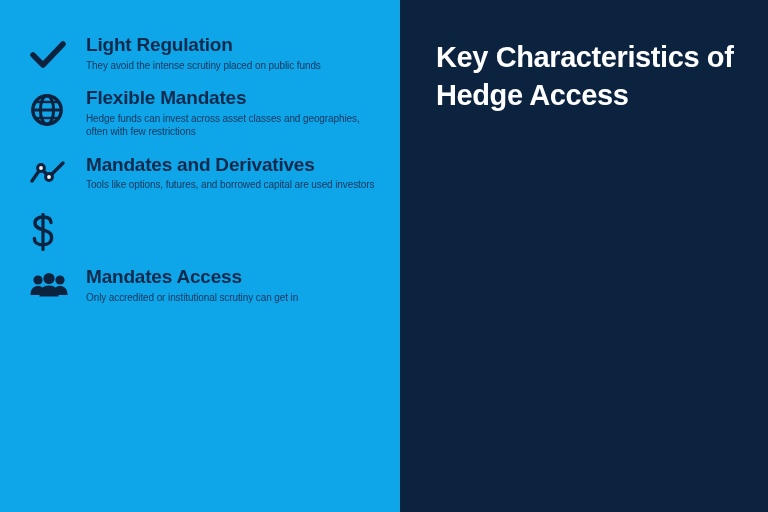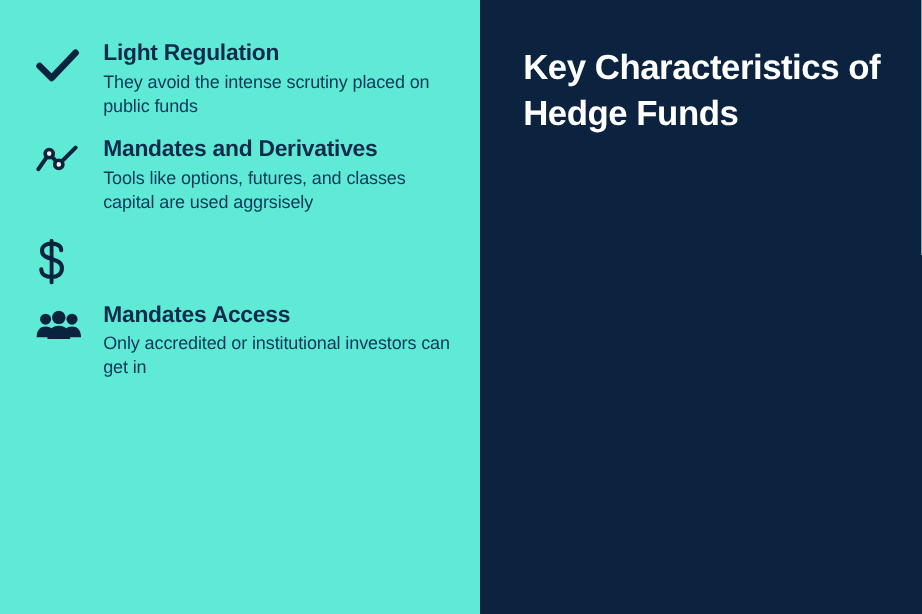--- a/index.html
+++ b/index.html
@@ -11,21 +11,21 @@
   }
   body {
     display: flex;
     background: #f4f2ed;
   }
 
   
   .left-panel {
     width: 400px;
     height: 512px;
-    background: #5eead4;
+    background: #0ea5e9;
     padding: 34px 18px 0 24px;
     position: relative;
   }
 
   .item {
     display: flex;
     align-items: flex-start;
     margin-bottom: 15px;
   }
   .icon-col {
@@ -42,21 +42,21 @@
   .item-title {
     color: #0e2a4d;
     font-size: 19px;
     font-weight: bold;
     line-height: 1.15;
     letter-spacing: -0.2px;
     margin-bottom: 3px;
   }
   .item-desc {
     color: #12365c;
-    font-size: 15px;
+    font-size: 10px;
     line-height: 1.33;
     letter-spacing: -0.1px;
   }
 
   
   .right-panel {
     width: 368px;
     height: 512px;
     background: #0c2340;
     padding: 38px 30px 0 36px;
@@ -79,32 +79,47 @@
       <svg width="36" height="30" viewBox="0 0 36 30" aria-hidden="true">
         <path d="M3 15 L13 25 L33 4" fill="none" stroke="#0c2340" stroke-width="5.5" stroke-linecap="round" stroke-linejoin="round"></path>
       </svg>
     </div>
     <div class="text-col">
       <div class="item-title">Light Regulation</div>
       <div class="item-desc">They avoid the intense scrutiny placed on public funds</div>
     </div>
   </div>
 
+  <div class="item">
+    <div class="icon-col">
+      <svg width="34" height="34" viewBox="0 0 34 34" aria-hidden="true">
+        <circle cx="17" cy="17" r="14.2" fill="none" stroke="#0c2340" stroke-width="3.4"></circle>
+        <ellipse cx="17" cy="17" rx="6.6" ry="14.2" fill="none" stroke="#0c2340" stroke-width="3"></ellipse>
+        <line x1="3" y1="17" x2="31" y2="17" stroke="#0c2340" stroke-width="3"></line>
+        <line x1="5.4" y1="9" x2="28.6" y2="9" stroke="#0c2340" stroke-width="2.4"></line>
+        <line x1="5.4" y1="25" x2="28.6" y2="25" stroke="#0c2340" stroke-width="2.4"></line>
+      </svg>
+    </div>
+    <div class="text-col">
+      <div class="item-title">Flexible Mandates</div>
+      <div class="item-desc">Hedge funds can invest across asset classes and geographies, often with few restrictions</div>
+    </div>
+  </div>
 
   <div class="item">
     <div class="icon-col">
       <svg width="36" height="28" viewBox="0 0 36 28" aria-hidden="true">
         <path d="M2 21 L11 8 L19 17 L33 3" fill="none" stroke="#0c2340" stroke-width="3.4" stroke-linecap="round" stroke-linejoin="round"></path>
         <circle cx="11" cy="8" r="3.4" fill="#f4f2ed" stroke="#0c2340" stroke-width="3"></circle>
         <circle cx="19" cy="17" r="3.4" fill="#f4f2ed" stroke="#0c2340" stroke-width="3"></circle>
       </svg>
     </div>
     <div class="text-col">
       <div class="item-title">Mandates and Derivatives</div>
-      <div class="item-desc">Tools like options, futures, and classes capital are used aggrsisely</div>
+      <div class="item-desc">Tools like options, futures, and borrowed capital are used investors</div>
     </div>
   </div>
 
   <div class="item">
     <div class="icon-col">
       <svg width="26" height="38" viewBox="0 0 26 38" aria-hidden="true">
         <line x1="13" y1="1.5" x2="13" y2="36.5" stroke="#0c2340" stroke-width="3.2" stroke-linecap="round"></line>
         <path d="M21 9.5 C21 5.8 17.6 4 13 4 C8.4 4 5 6 5 10 C5 14.4 9 15.6 13 16.8 C17.6 18.2 21.6 19.6 21.6 24.6 C21.6 29.4 17.8 31.8 13 31.8 C8 31.8 4.4 29.6 4.4 25.4" fill="none" stroke="#0c2340" stroke-width="3.4" stroke-linecap="round"></path>
       </svg>
     </div>
@@ -116,21 +131,21 @@
         <circle cx="8" cy="8" r="4.6" fill="#0c2340"></circle>
         <circle cx="30" cy="8" r="4.6" fill="#0c2340"></circle>
         <circle cx="19" cy="6.5" r="5.6" fill="#0c2340"></circle>
         <path d="M0.5 23 C0.5 16.5 4 14 8 14 C12 14 15.5 16.5 15.5 23 Z" fill="#0c2340"></path>
         <path d="M22.5 23 C22.5 16.5 26 14 30 14 C34 14 37.5 16.5 37.5 23 Z" fill="#0c2340"></path>
         <path d="M9.5 24.5 C9.5 16.5 13.8 13.5 19 13.5 C24.2 13.5 28.5 16.5 28.5 24.5 Z" fill="#0c2340"></path>
       </svg>
     </div>
     <div class="text-col">
       <div class="item-title">Mandates Access</div>
-      <div class="item-desc">Only accredited or institutional investors can get in</div>
+      <div class="item-desc">Only accredited or institutional scrutiny can get in</div>
     </div>
   </div>
 
 </div>
 
 <div class="right-panel">
-  <h1 class="headline">Key Characteristics of Hedge Funds</h1>
+  <h1 class="headline">Key Characteristics of Hedge Access</h1>
 </div>
 
 </body></html>

